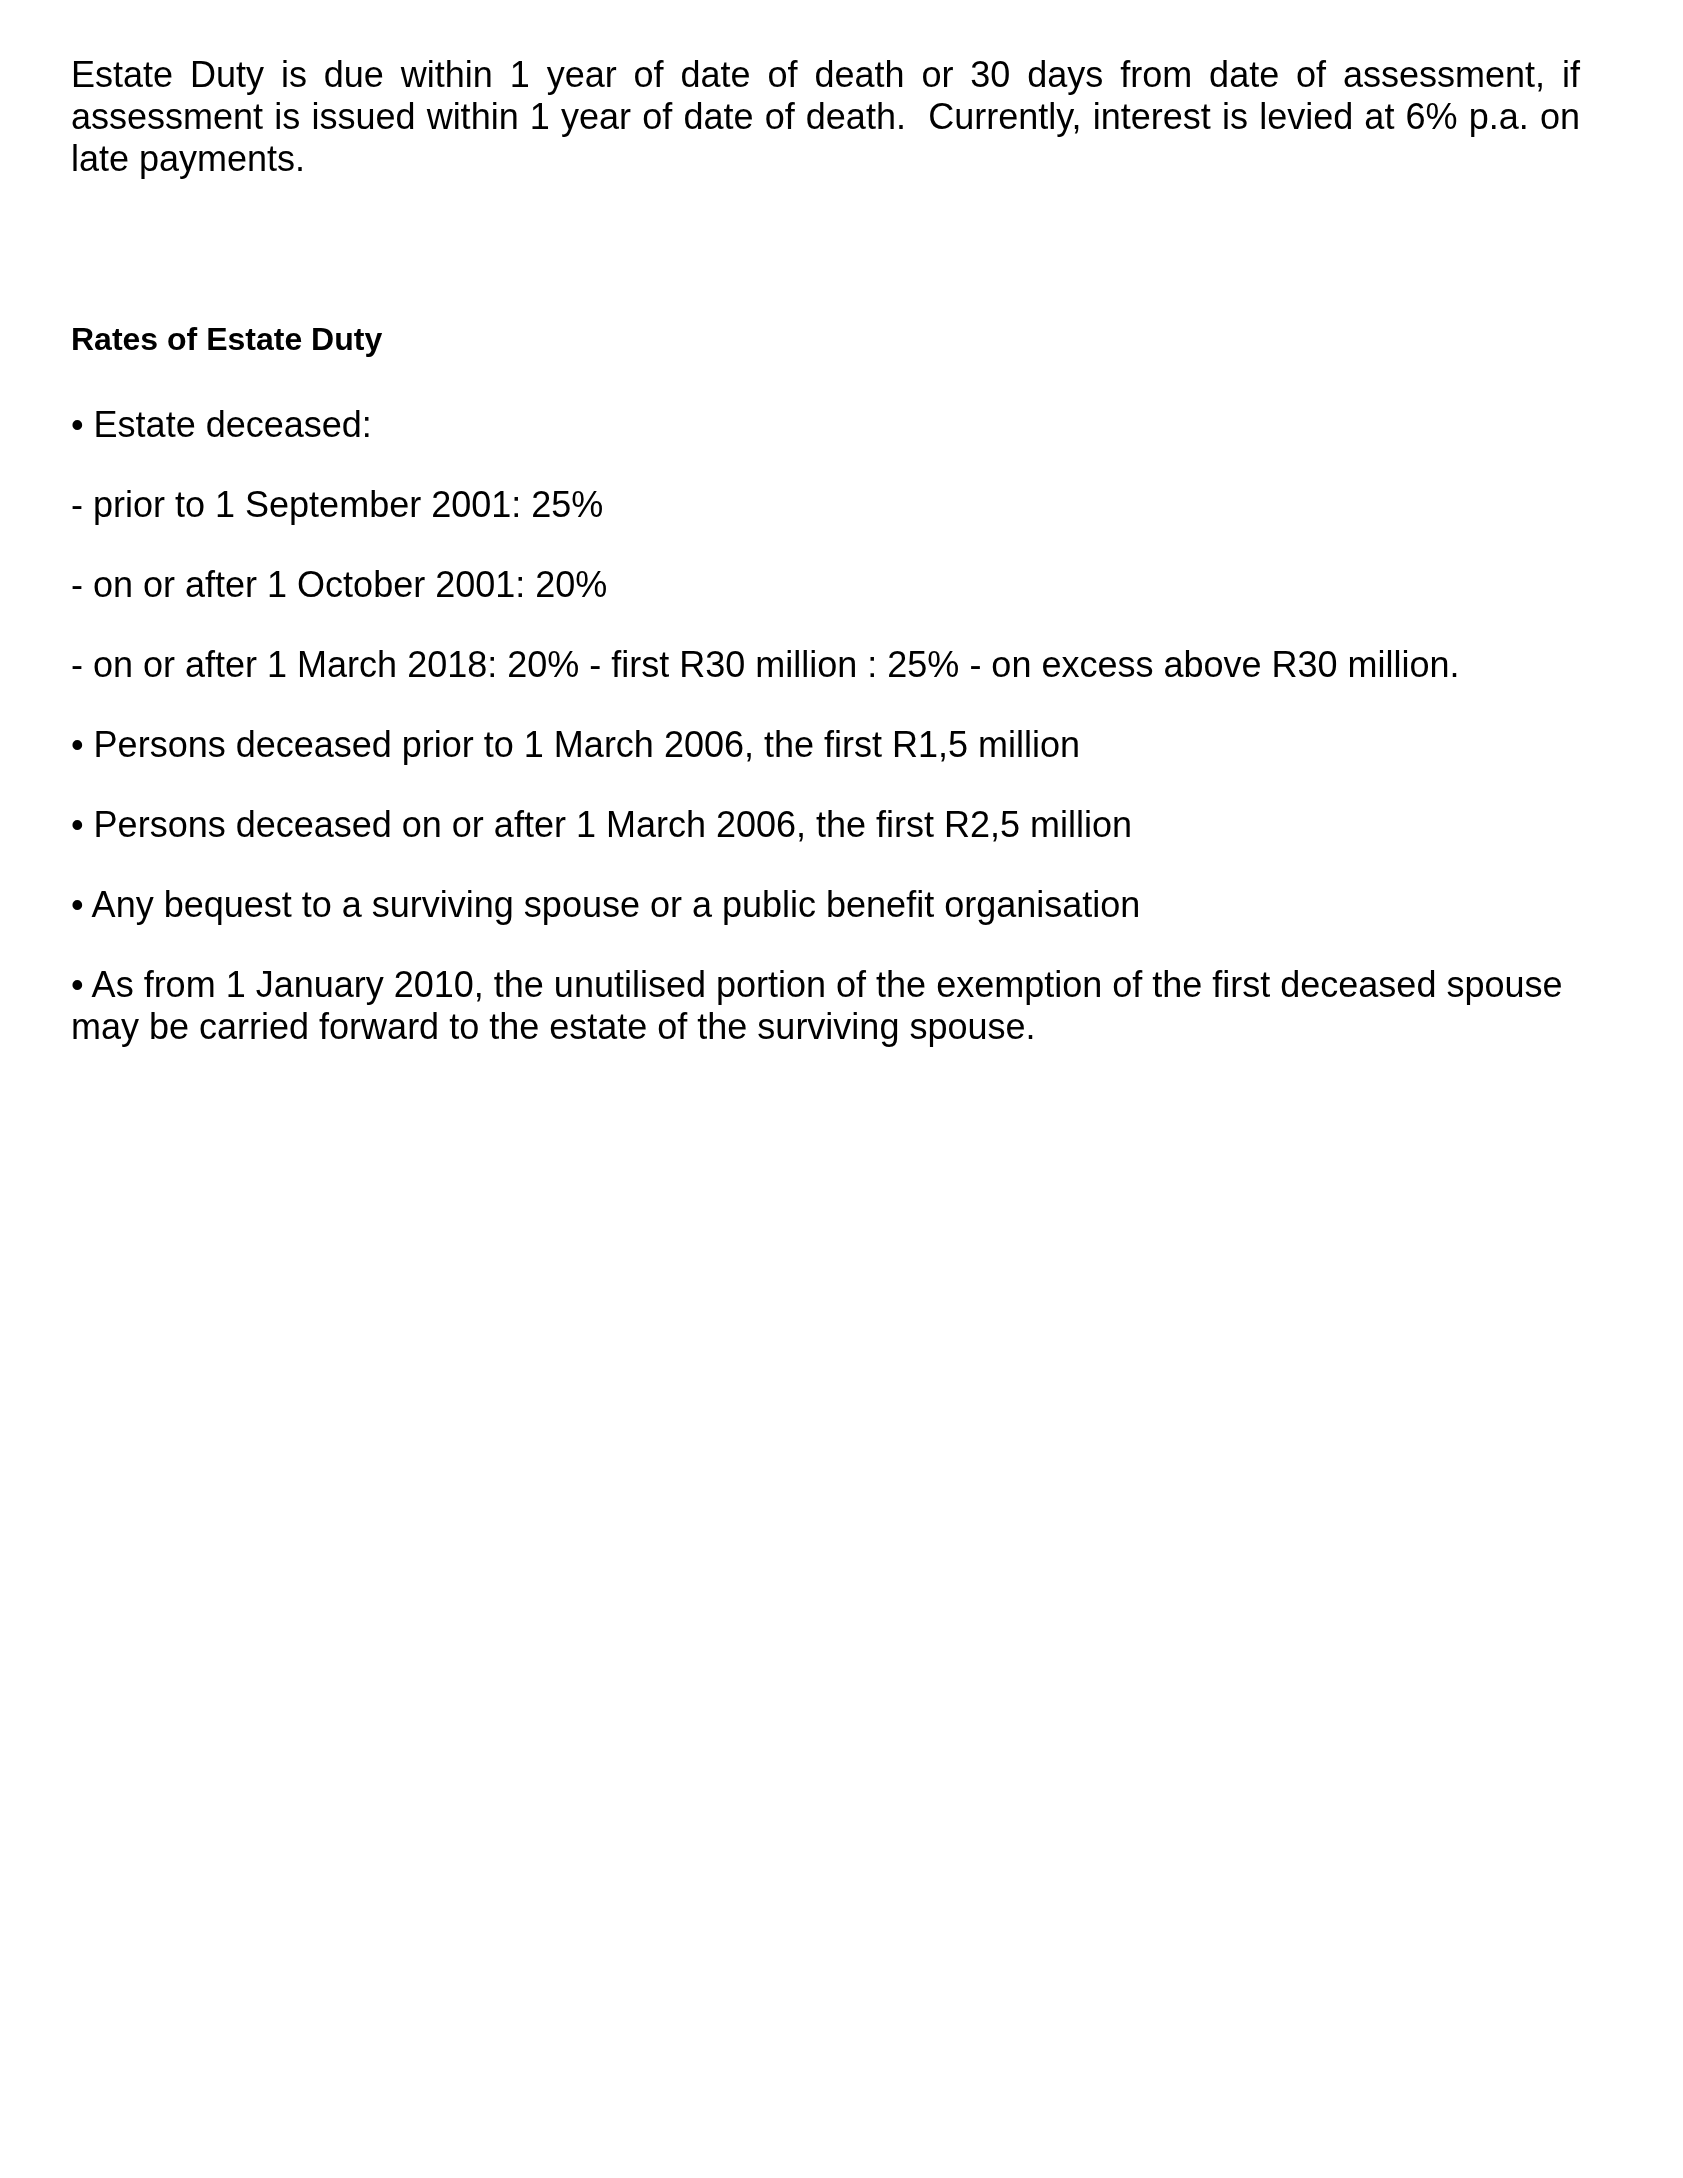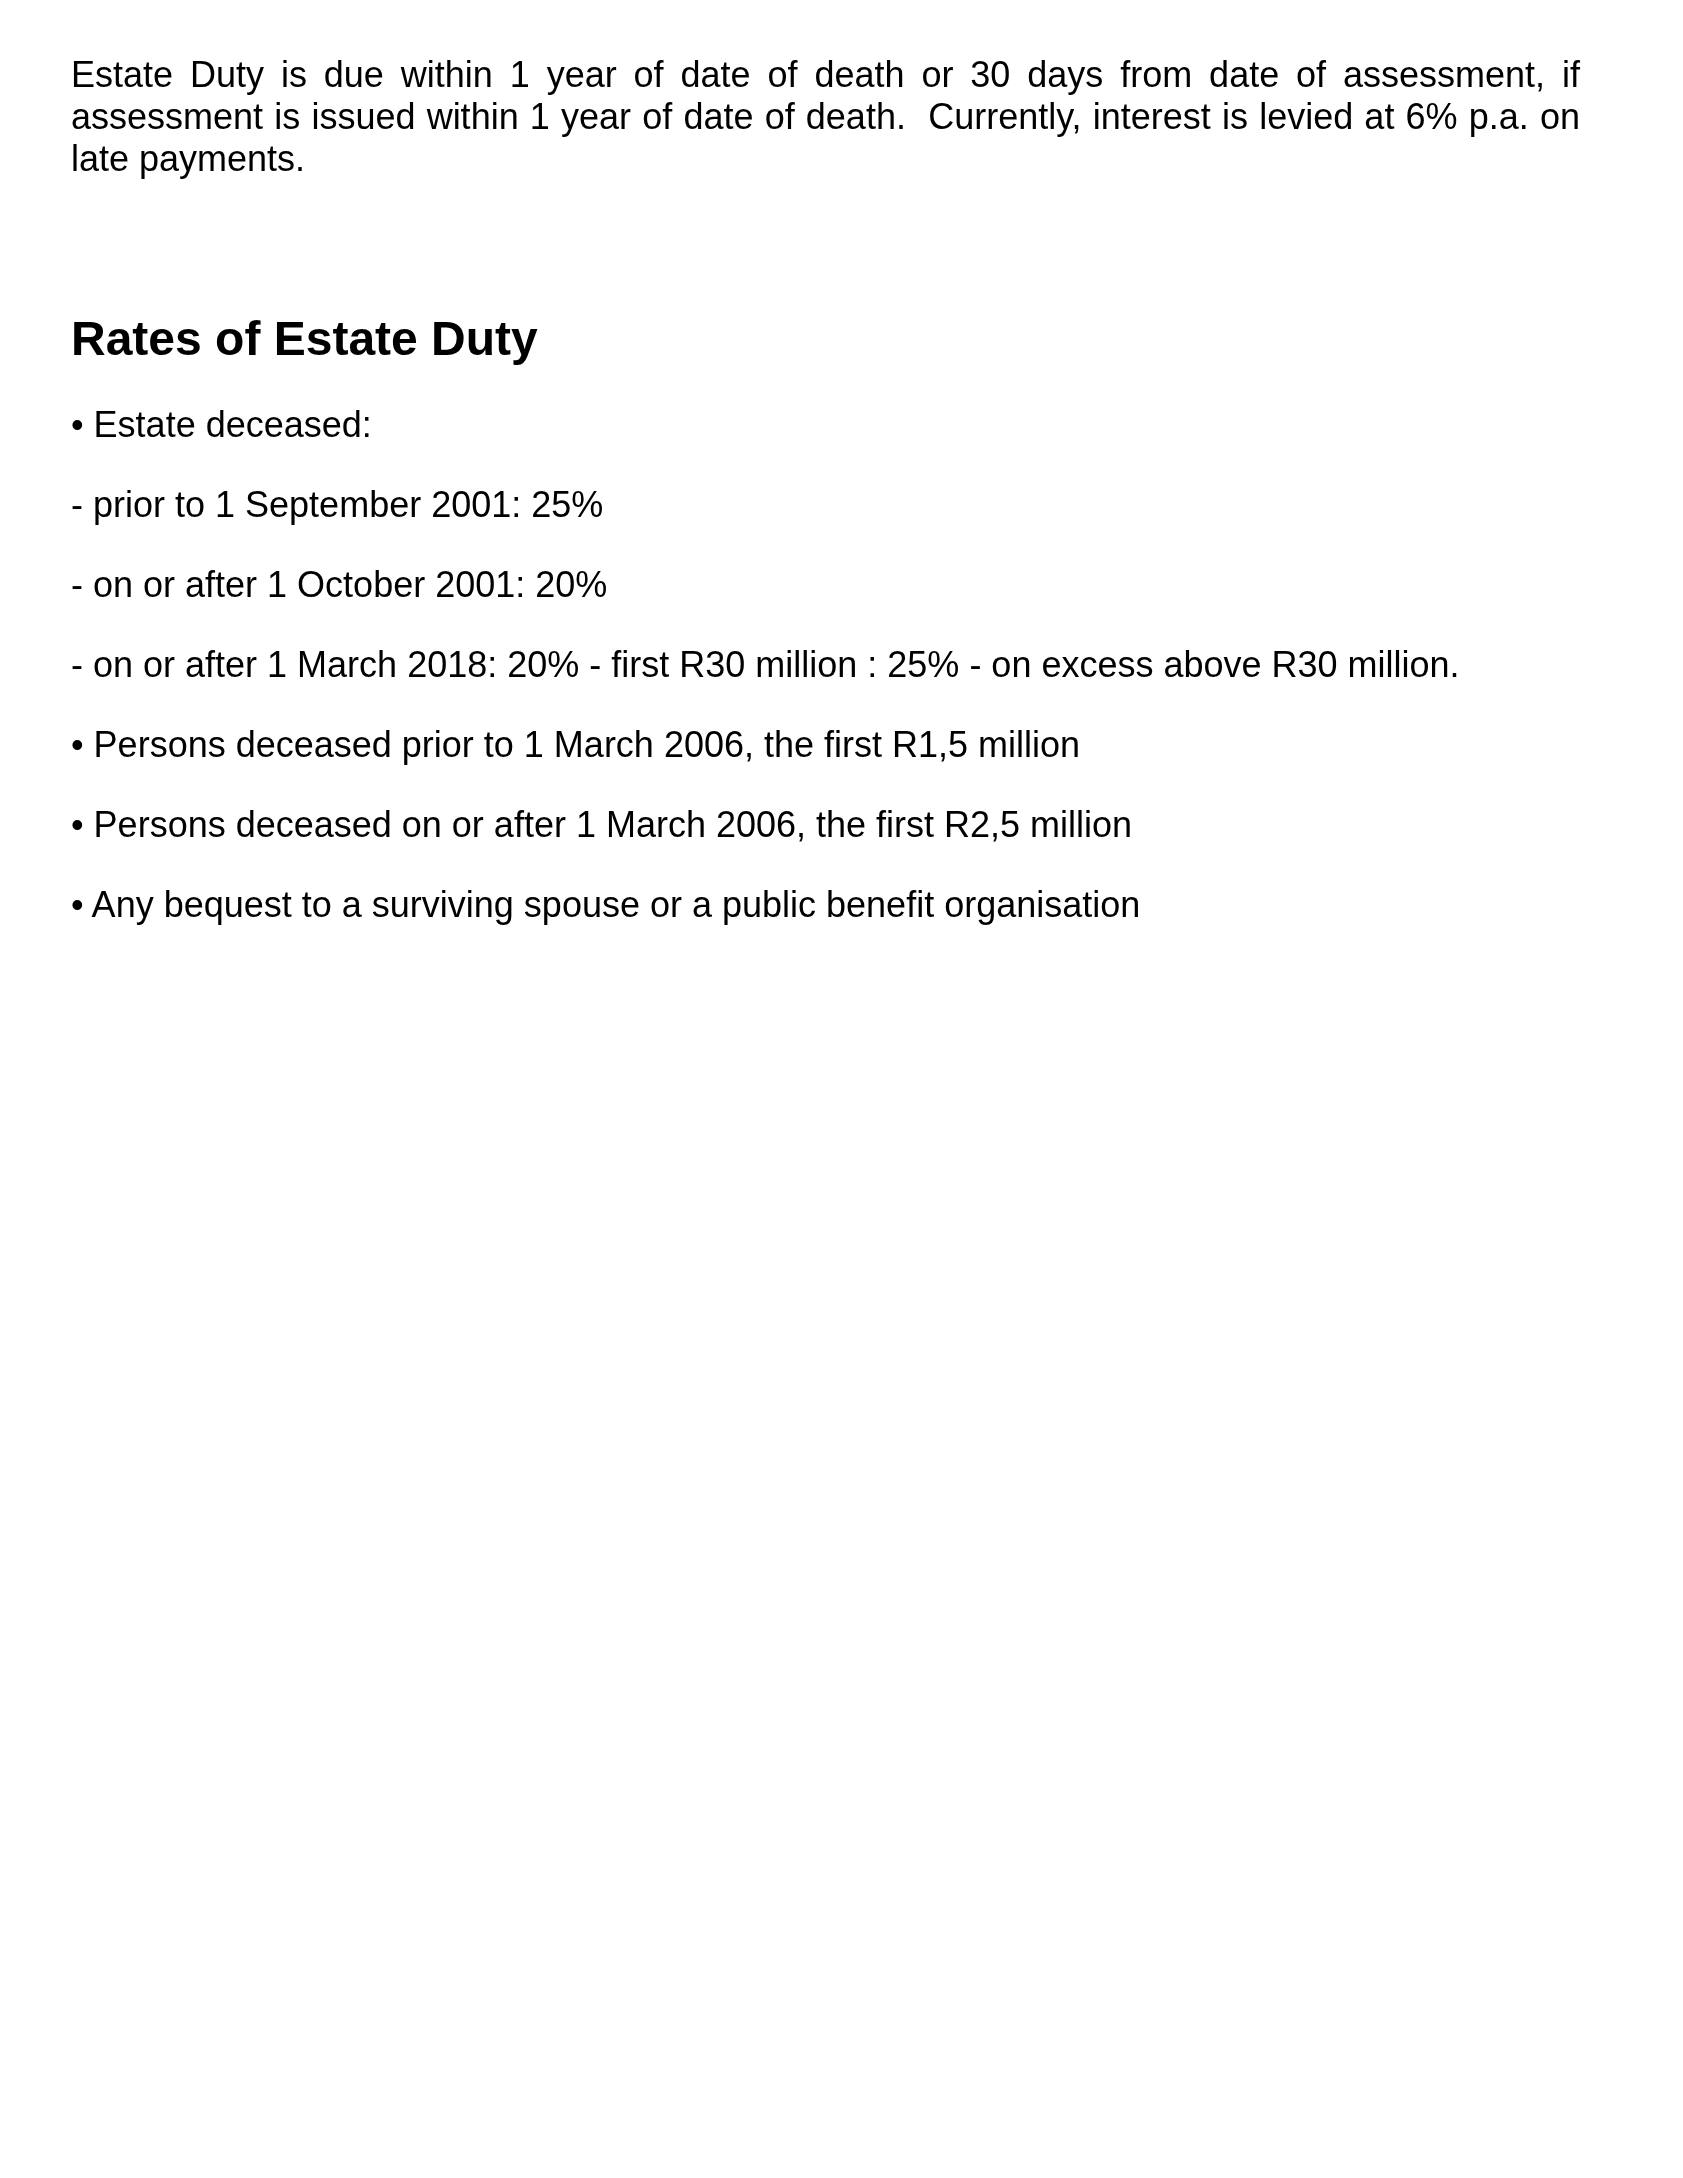--- a/index.html
+++ b/index.html
@@ -25,21 +25,21 @@
     margin: 0 0 38px 0;
     font-size: 36px;
     line-height: 42px;
     font-weight: normal;
     color: #000000;
   }
   .intro {
     text-align: justify;
   }
   .heading {
-    font-size: 48px;
+    font-size: 32px;
     line-height: 42px;
     font-weight: bold;
     margin: 0 0 44px 0;
     color: #000000;
   }
   .heading-rates {
     margin-top: 138px;
   }
   .heading-exemptions {
     margin-top: 123px;
@@ -63,15 +63,16 @@
   <p class="para">- on or after 1 March 2018: 20% - first R30 million : 25% - on excess above R30 million.</p>
 
 
   <p class="para">• Persons deceased prior to 1 March 2006, the first R1,5 million</p>
 
   <p class="para">• Persons deceased on or after 1 March 2006, the first R2,5 million</p>
 
 
   <p class="para">• Any bequest to a surviving spouse or a public benefit organisation</p>
 
+  <p class="para">• As from 1 January 2010, the unutilised portion of the exemption of the first deceased spouse may be carried forward to the estate of the surviving spouse.</p>
 
 </div>
 
 
 </body></html>

